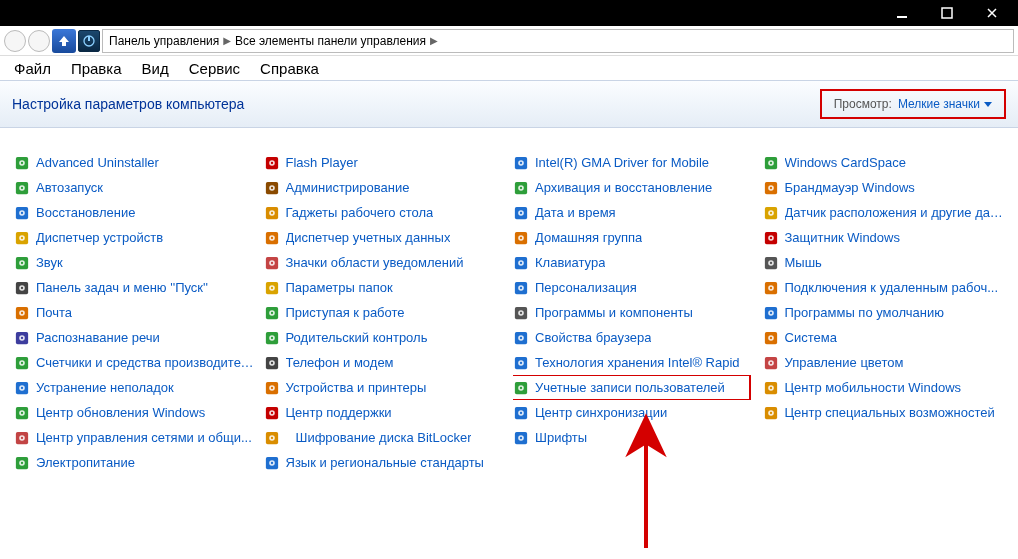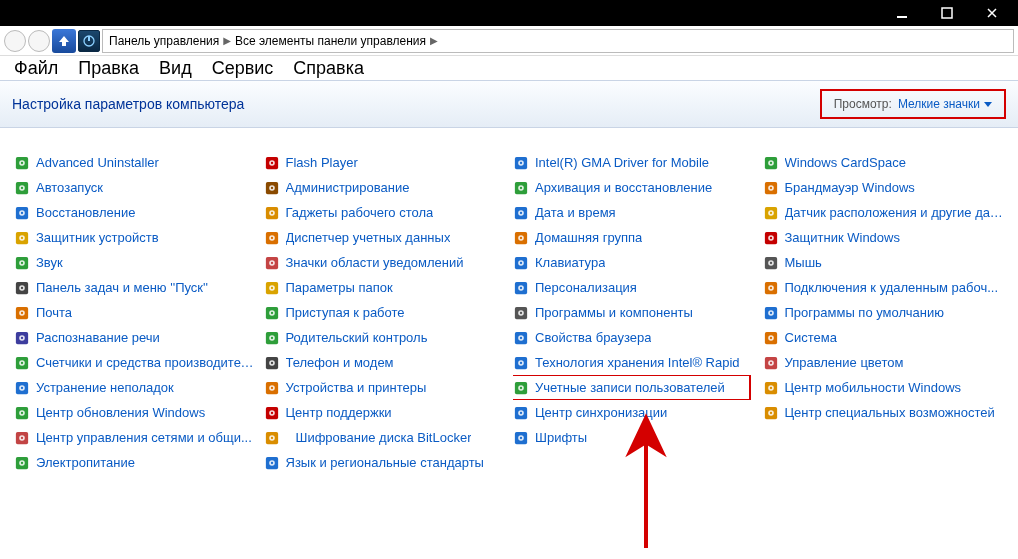--- a/index.html
+++ b/index.html
@@ -11,21 +11,21 @@
   .navrow { height: 30px; display: flex; align-items: center; padding: 2px 4px; background: #fff; border-bottom: 1px solid #ddd; gap: 2px; }
   .nav-circle { width: 22px; height: 22px; border: 1px solid #bbb; border-radius: 50%; background: #f6f6f6; }
   .nav-arrow { width: 24px; height: 24px; border-radius: 3px; background: linear-gradient(#3a77d8,#184a9c); display:flex; align-items:center; justify-content:center; }
   .nav-arrow svg { fill:#fff; }
   .nav-icon { width: 22px; height: 22px; background: linear-gradient(#1b476d,#0a2844); border:1px solid #0a2844; border-radius:2px; display:flex;align-items:center;justify-content:center;}
   .nav-icon svg { fill:#8cd0ff; }
   .bc { flex:1; height: 24px; border:1px solid #bbb; display:flex; align-items:center; font-size:12px; padding:0 6px; background:#fff; }
   .bc .sep { color:#666; margin:0 4px; font-size:10px; }
   .bc .crumb { color:#000; cursor:pointer; }
 
-  .menubar { height: 24px; display:flex; align-items:center; padding: 0 6px; font-size: 18px; gap: 4px; }
+  .menubar { height: 24px; display:flex; align-items:center; padding: 0 6px; font-size: 15px; gap: 4px; }
   .menubar span { padding: 2px 8px; cursor:pointer; }
 
   .header { height: 48px; background: linear-gradient(#fbfdff,#e5edf6); display:flex; align-items:center; padding: 0 12px; border-top:1px solid #c9d4e5; border-bottom:1px solid #c9d4e5; justify-content:space-between; }
   .header h1 { font-size: 14px; font-weight: 400; color: #003399; }
   .viewbox { display:flex; align-items:center; gap:6px; font-size:12px; padding:6px 12px; border:2px solid #d40000;text-align:center; }
   .viewbox .lbl { color:#555; }
   .viewbox .val { color:#0a5bc4; cursor:pointer; display:flex; align-items:center; gap:4px; }
   .viewbox .tri { width:0;height:0;border-left:4px solid transparent;border-right:4px solid transparent;border-top:5px solid #0a5bc4; }
 
   .grid { display:grid; grid-template-columns: repeat(4, 1fr); grid-auto-rows: 25px; gap: 0px 8px; padding: 22px 14px 10px 14px; font-size:13px; }
@@ -132,21 +132,21 @@
       <span class="txt">Восстановление</span>
     </div>
     <div class="item" style="grid-area: 4 / 1;">
       <span class="ic">
         <svg viewBox="0 0 16 16">
           <rect x="1" y="1" width="14" height="14" rx="2" fill="#d9a300"></rect>
           <circle cx="8" cy="8" r="3.2" fill="#fff" fill-opacity="0.85"></circle>
           <circle cx="8" cy="8" r="1.3" fill="#d9a300"></circle>
         </svg>
       </span>
-      <span class="txt">Защитник устройств</span>
+      <span class="txt">Диспетчер устройств</span>
     </div>
     <div class="item" style="grid-area: 5 / 1;">
       <span class="ic">
         <svg viewBox="0 0 16 16">
           <rect x="1" y="1" width="14" height="14" rx="2" fill="#2e9e3a"></rect>
           <circle cx="8" cy="8" r="3.2" fill="#fff" fill-opacity="0.85"></circle>
           <circle cx="8" cy="8" r="1.3" fill="#2e9e3a"></circle>
         </svg>
       </span>
       <span class="txt">Звук</span>

